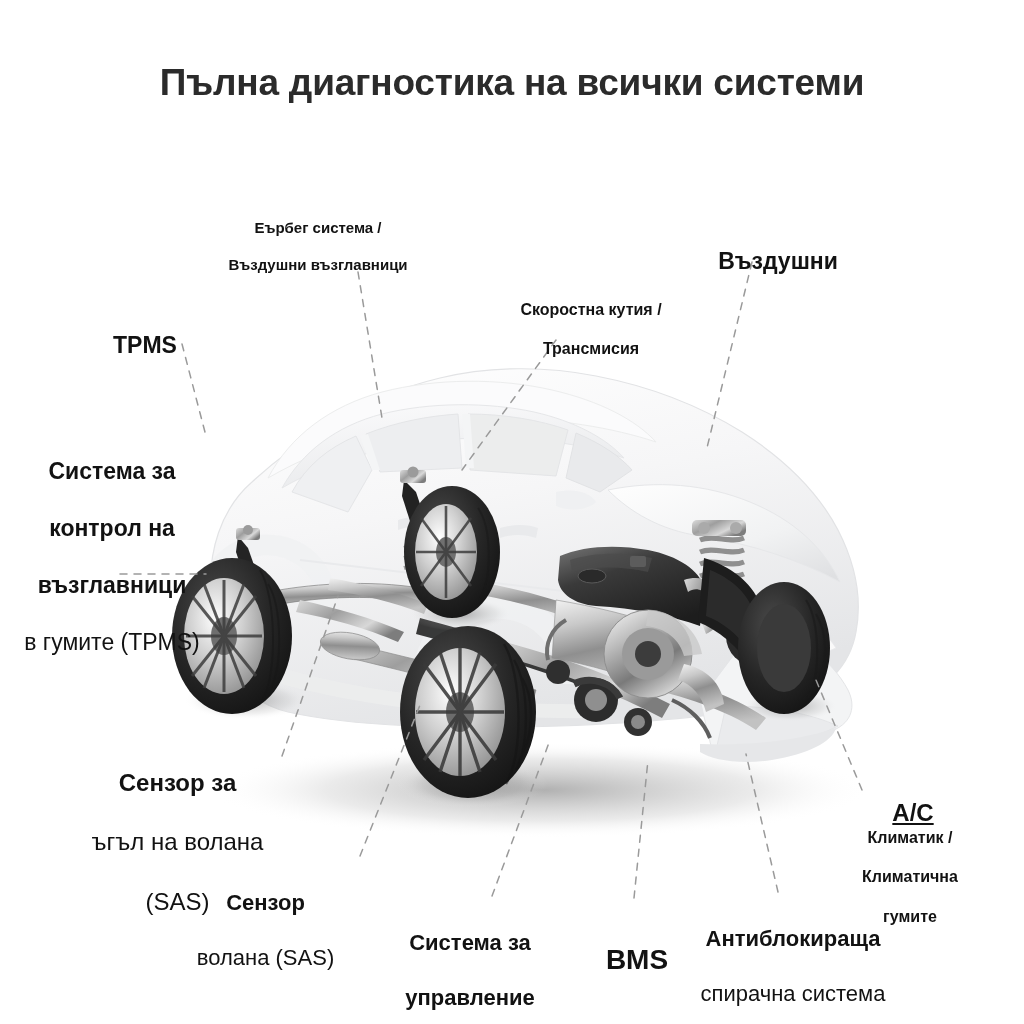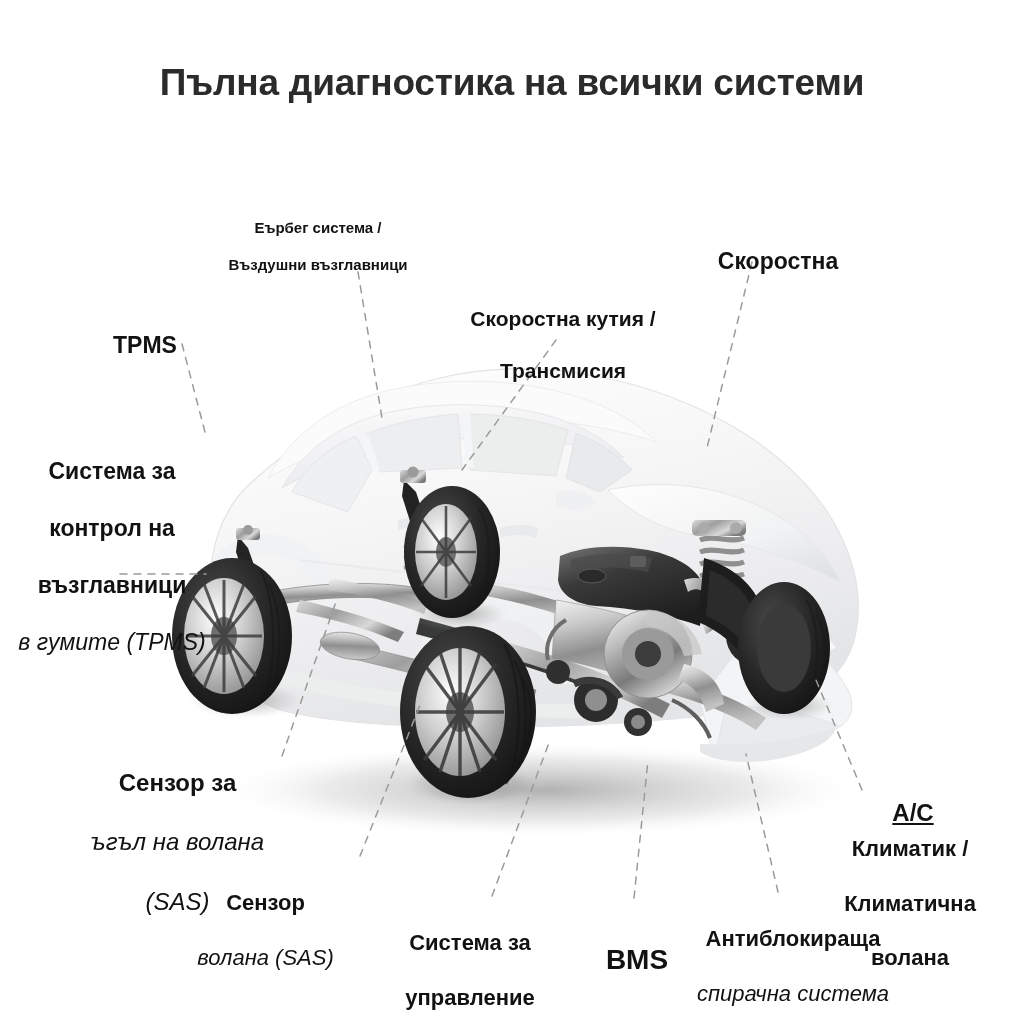--- a/index.html
+++ b/index.html
@@ -58,36 +58,35 @@
   .label.bold   { font-weight: 700; }
   .ctr { text-align: center; }
 
   .l-head {
     display: block;
     font-weight: 700;
   }
   .l-sub {
     display: block;
     font-weight: 400;
-    font-style: italic;
   }
 
   
   #lbl-airbag    { left: 138px; top: 200px; width: 360px; font-size: 15px; }
   #lbl-engine    { left: 648px; top: 218px; width: 260px; font-size: 23px; }
-  #lbl-gearbox   { left: 398px; top: 280px; width: 330px; font-size: 21px; }
+  #lbl-gearbox   { left: 426px; top: 280px; width: 330px; font-size: 16px; }
   #lbl-tpms      { left: 30px;  top: 302px; width: 230px; font-size: 23px; }
   #lbl-tpms-desc { left: 12px;  top: 428px; width: 200px; font-size: 23px; }
   #lbl-sas1      { left: 60px;  top: 738px; width: 235px; font-size: 24px; }
   #lbl-sas2      { left: 168px; top: 862px; width: 195px; font-size: 22px; }
   #lbl-bms-desc  { left: 330px; top: 902px; width: 280px; font-size: 22px; }
   #lbl-bms       { left: 598px; top: 908px; width: 78px;  font-size: 28px; }
   #lbl-abs       { left: 668px; top: 898px; width: 250px; font-size: 22px; }
   #lbl-ac        { left: 858px; top: 768px; width: 110px; font-size: 24px; text-decoration: underline; }
-  #lbl-ac-desc   { left: 810px; top: 808px; width: 200px; font-size: 22px; }
+  #lbl-ac-desc   { left: 810px; top: 808px; width: 200px; font-size: 16px; }
 </style>
 </head>
 <body>
 
 <div id="infographic">
 
   <div class="title">Пълна диагностика на всички системи</div>
 
   <svg id="car-art" viewBox="0 0 1024 1024" xmlns="http://www.w3.org/2000/svg">
     <defs>
@@ -390,21 +389,21 @@
       <path d="M862 790 L 816 680"></path>
     </g>
   </svg>
 
   <div class="label bold ctr" id="lbl-airbag">
     <span class="l-head">Еърбег система /</span>
     <span class="l-head">Въздушни възглавници</span>
   </div>
 
   <div class="label bold ctr" id="lbl-engine">
-    <span class="l-head">Скоростна</span>
+    <span class="l-head">Въздушни</span>
   </div>
 
   <div class="label bold ctr" id="lbl-gearbox">
     <span class="l-head">Скоростна кутия /</span>
     <span class="l-head">Трансмисия</span>
   </div>
 
   <div class="label bold ctr" id="lbl-tpms">
     <span class="l-head">TPMS</span>
   </div>
@@ -443,16 +442,16 @@
     
   </div>
 
   <div class="label bold ctr" id="lbl-ac">
     <span class="l-head">A/C</span>
   </div>
 
   <div class="label ctr" id="lbl-ac-desc">
     <span class="l-head">Климатик /</span>
     <span class="l-head">Климатична</span>
-    <span class="l-head">волана</span>
+    <span class="l-head">гумите</span>
   </div>
 
 </div>
 
 </body></html>

